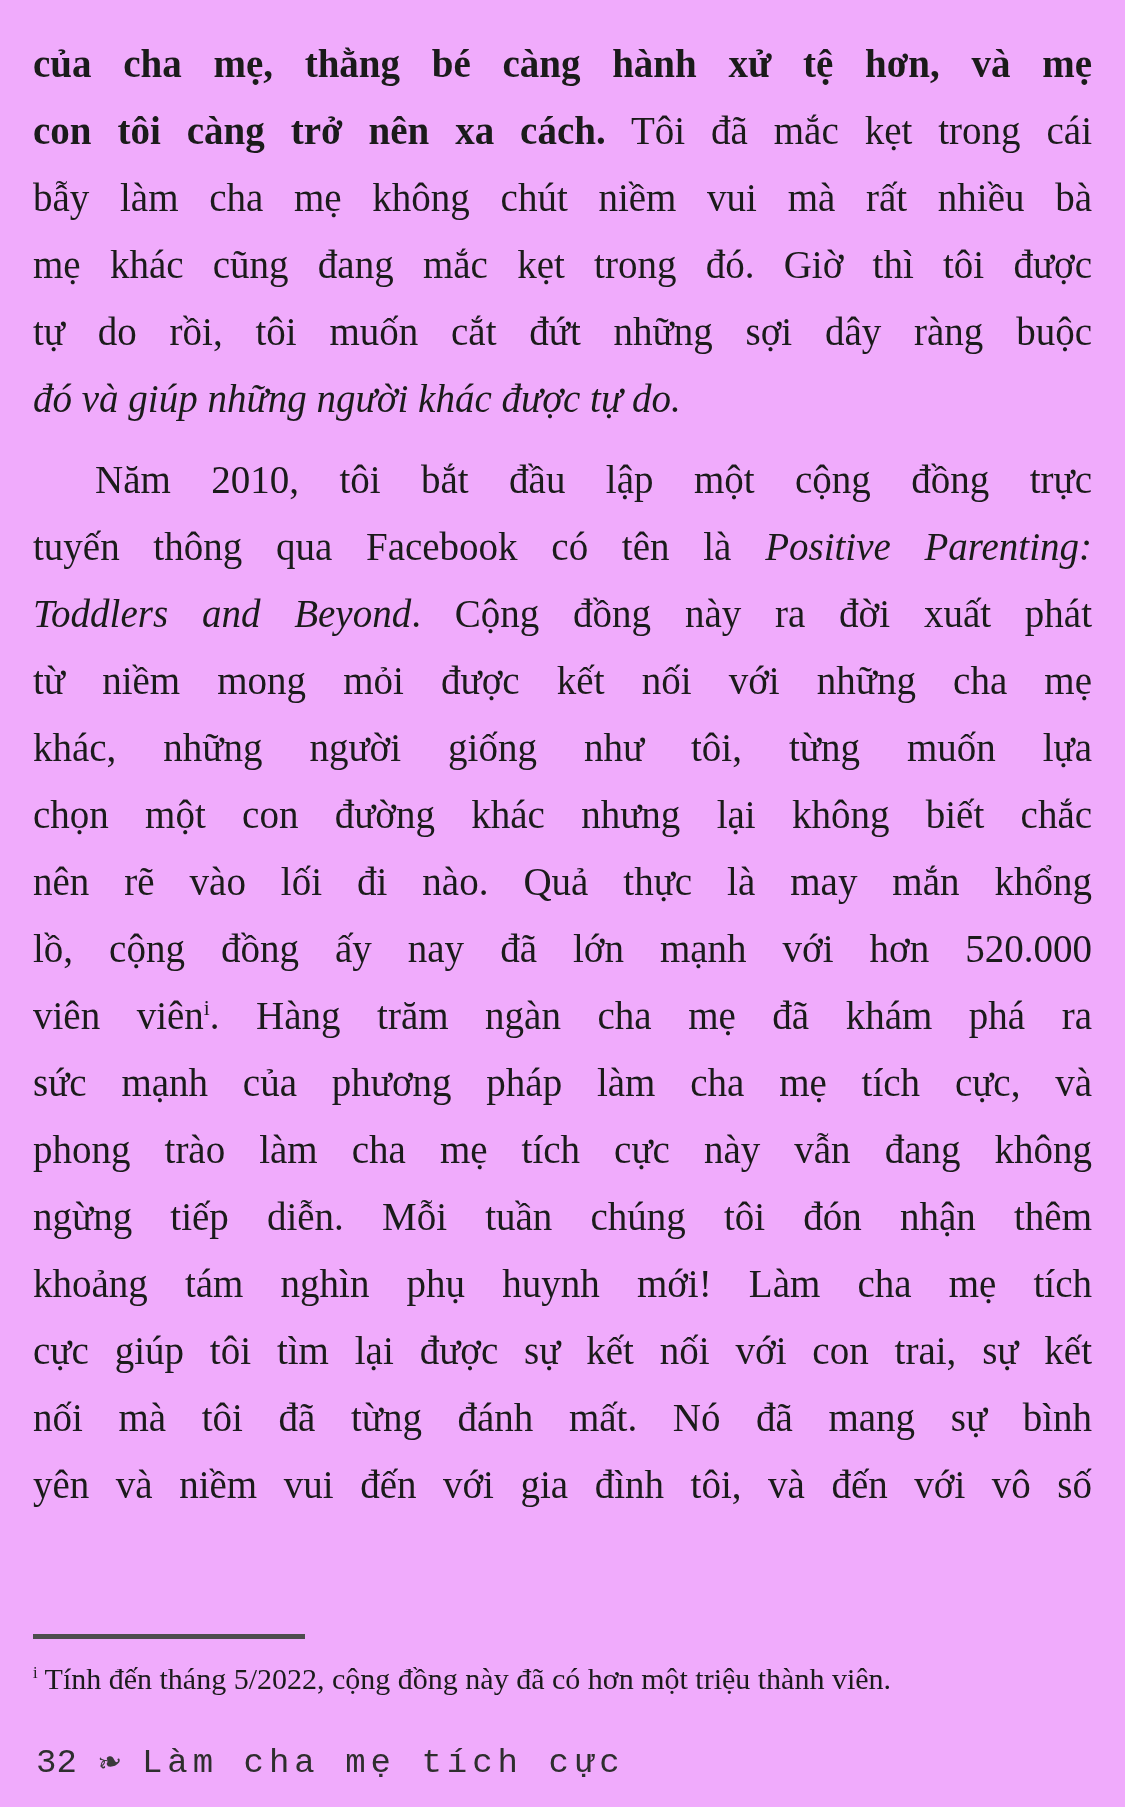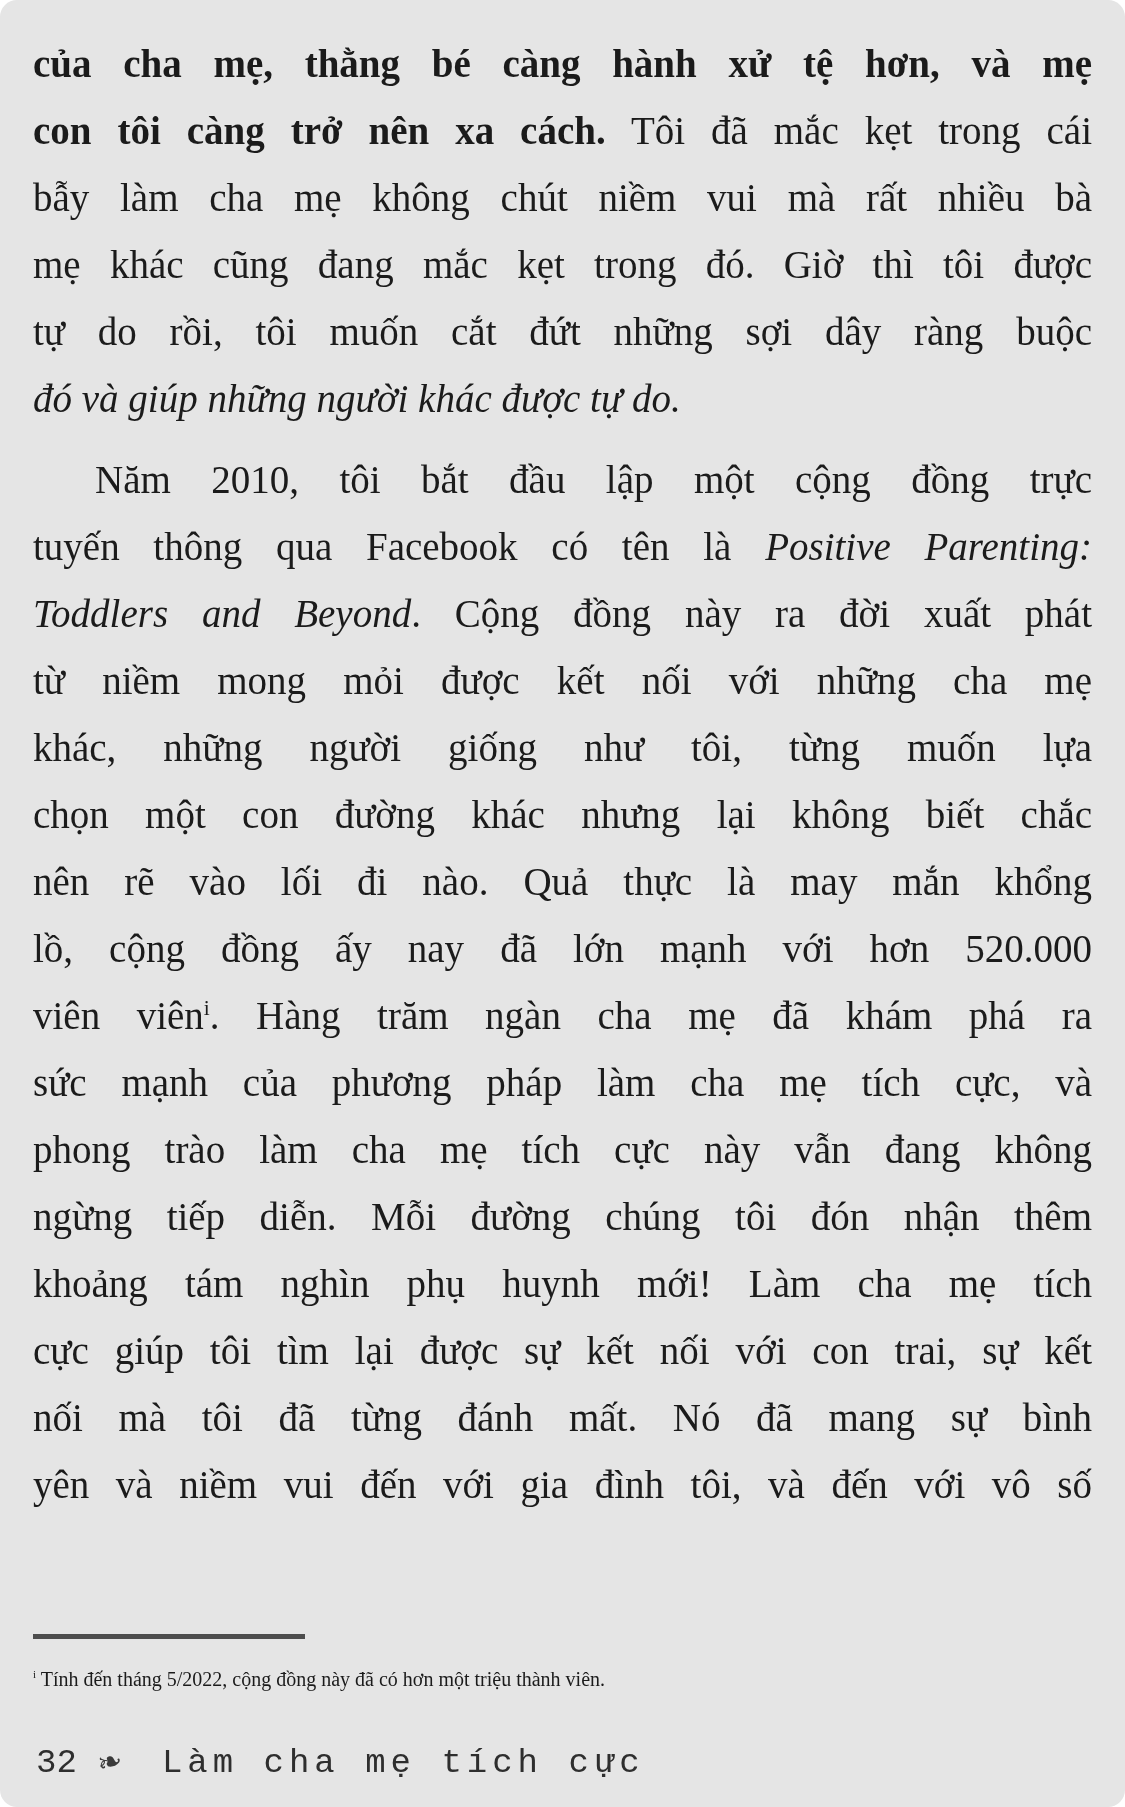--- a/index.html
+++ b/index.html
@@ -1,24 +1,23 @@
 <!DOCTYPE html>
 <html><head>
 <meta charset="utf-8">
 <style>
   html, body { margin: 0; padding: 0; }
   .page {
     position: relative;
     width: 1125px;
     height: 1807px;
-    background: #e5e5e5;
+    background: #f0abfc;
     color: #1b1b1b;
     font-family: "Liberation Serif", "DejaVu Serif", serif;
     overflow: hidden;
-    border-radius: 17px;
   }
   .body-text {
     position: absolute;
     top: 30px;
     left: 33px;
     right: 33px;
   }
   .line {
     font-size: 39px;
     line-height: 67px;
@@ -43,35 +42,35 @@
     top: 1634px;
     width: 272px;
     height: 5px;
     background: #4d4d4d;
   }
   .footnote {
     position: absolute;
     left: 33px;
     right: 33px;
     top: 1656px;
-    font-size: 20px;
+    font-size: 30px;
     line-height: 46px;
   }
   .page-footer {
     position: absolute;
     left: 36px;
     top: 1744px;
     display: flex;
     align-items: baseline;
     gap: 20px;
     font-family: "Liberation Mono", "DejaVu Sans Mono", monospace;
     font-size: 34px;
     color: #2e2e2e;
   }
-  .page-footer .title { letter-spacing: 5px; margin-left: 20px; }
+  .page-footer .title { letter-spacing: 5px; }
   .orn {
     font-family: "DejaVu Sans", sans-serif;
     font-size: 30px;
     display: inline-block;
     transform: rotate(-15deg);
     color: #3a3a3a;
   }
 </style>
 </head>
 <body>
@@ -89,21 +88,21 @@
     <div class="line"><span>tuyến thông qua Facebook có tên là </span><span class="i">Positive Parenting:</span></div>
     <div class="line"><span class="i">Toddlers and Beyond</span><span>. Cộng đồng này ra đời xuất phát</span></div>
     <div class="line"><span>từ niềm mong mỏi được kết nối với những cha mẹ</span></div>
     <div class="line"><span>khác, những người giống như tôi, từng muốn lựa</span></div>
     <div class="line"><span>chọn một con đường khác nhưng lại không biết chắc</span></div>
     <div class="line"><span>nên rẽ vào lối đi nào. Quả thực là may mắn khổng</span></div>
     <div class="line"><span>lồ, cộng đồng ấy nay đã lớn mạnh với hơn 520.000</span></div>
     <div class="line"><span>viên viên</span><sup class="fn-ref">i</sup><span>. Hàng trăm ngàn cha mẹ đã khám phá ra</span></div>
     <div class="line"><span>sức mạnh của phương pháp làm cha mẹ tích cực, và</span></div>
     <div class="line"><span>phong trào làm cha mẹ tích cực này vẫn đang không</span></div>
-    <div class="line"><span>ngừng tiếp diễn. Mỗi đường chúng tôi đón nhận thêm</span></div>
+    <div class="line"><span>ngừng tiếp diễn. Mỗi tuần chúng tôi đón nhận thêm</span></div>
     <div class="line"><span>khoảng tám nghìn phụ huynh mới! Làm cha mẹ tích</span></div>
     <div class="line"><span>cực giúp tôi tìm lại được sự kết nối với con trai, sự kết</span></div>
     <div class="line"><span>nối mà tôi đã từng đánh mất. Nó đã mang sự bình</span></div>
     <div class="line"><span>yên và niềm vui đến với gia đình tôi, và đến với vô số</span></div>
   </div>
 
   <div class="footnote-rule"></div>
 
   <div class="footnote"><sup class="fn-ref">i</sup><span> Tính đến tháng 5/2022, cộng đồng này đã có hơn một triệu thành viên.</span></div>
 

